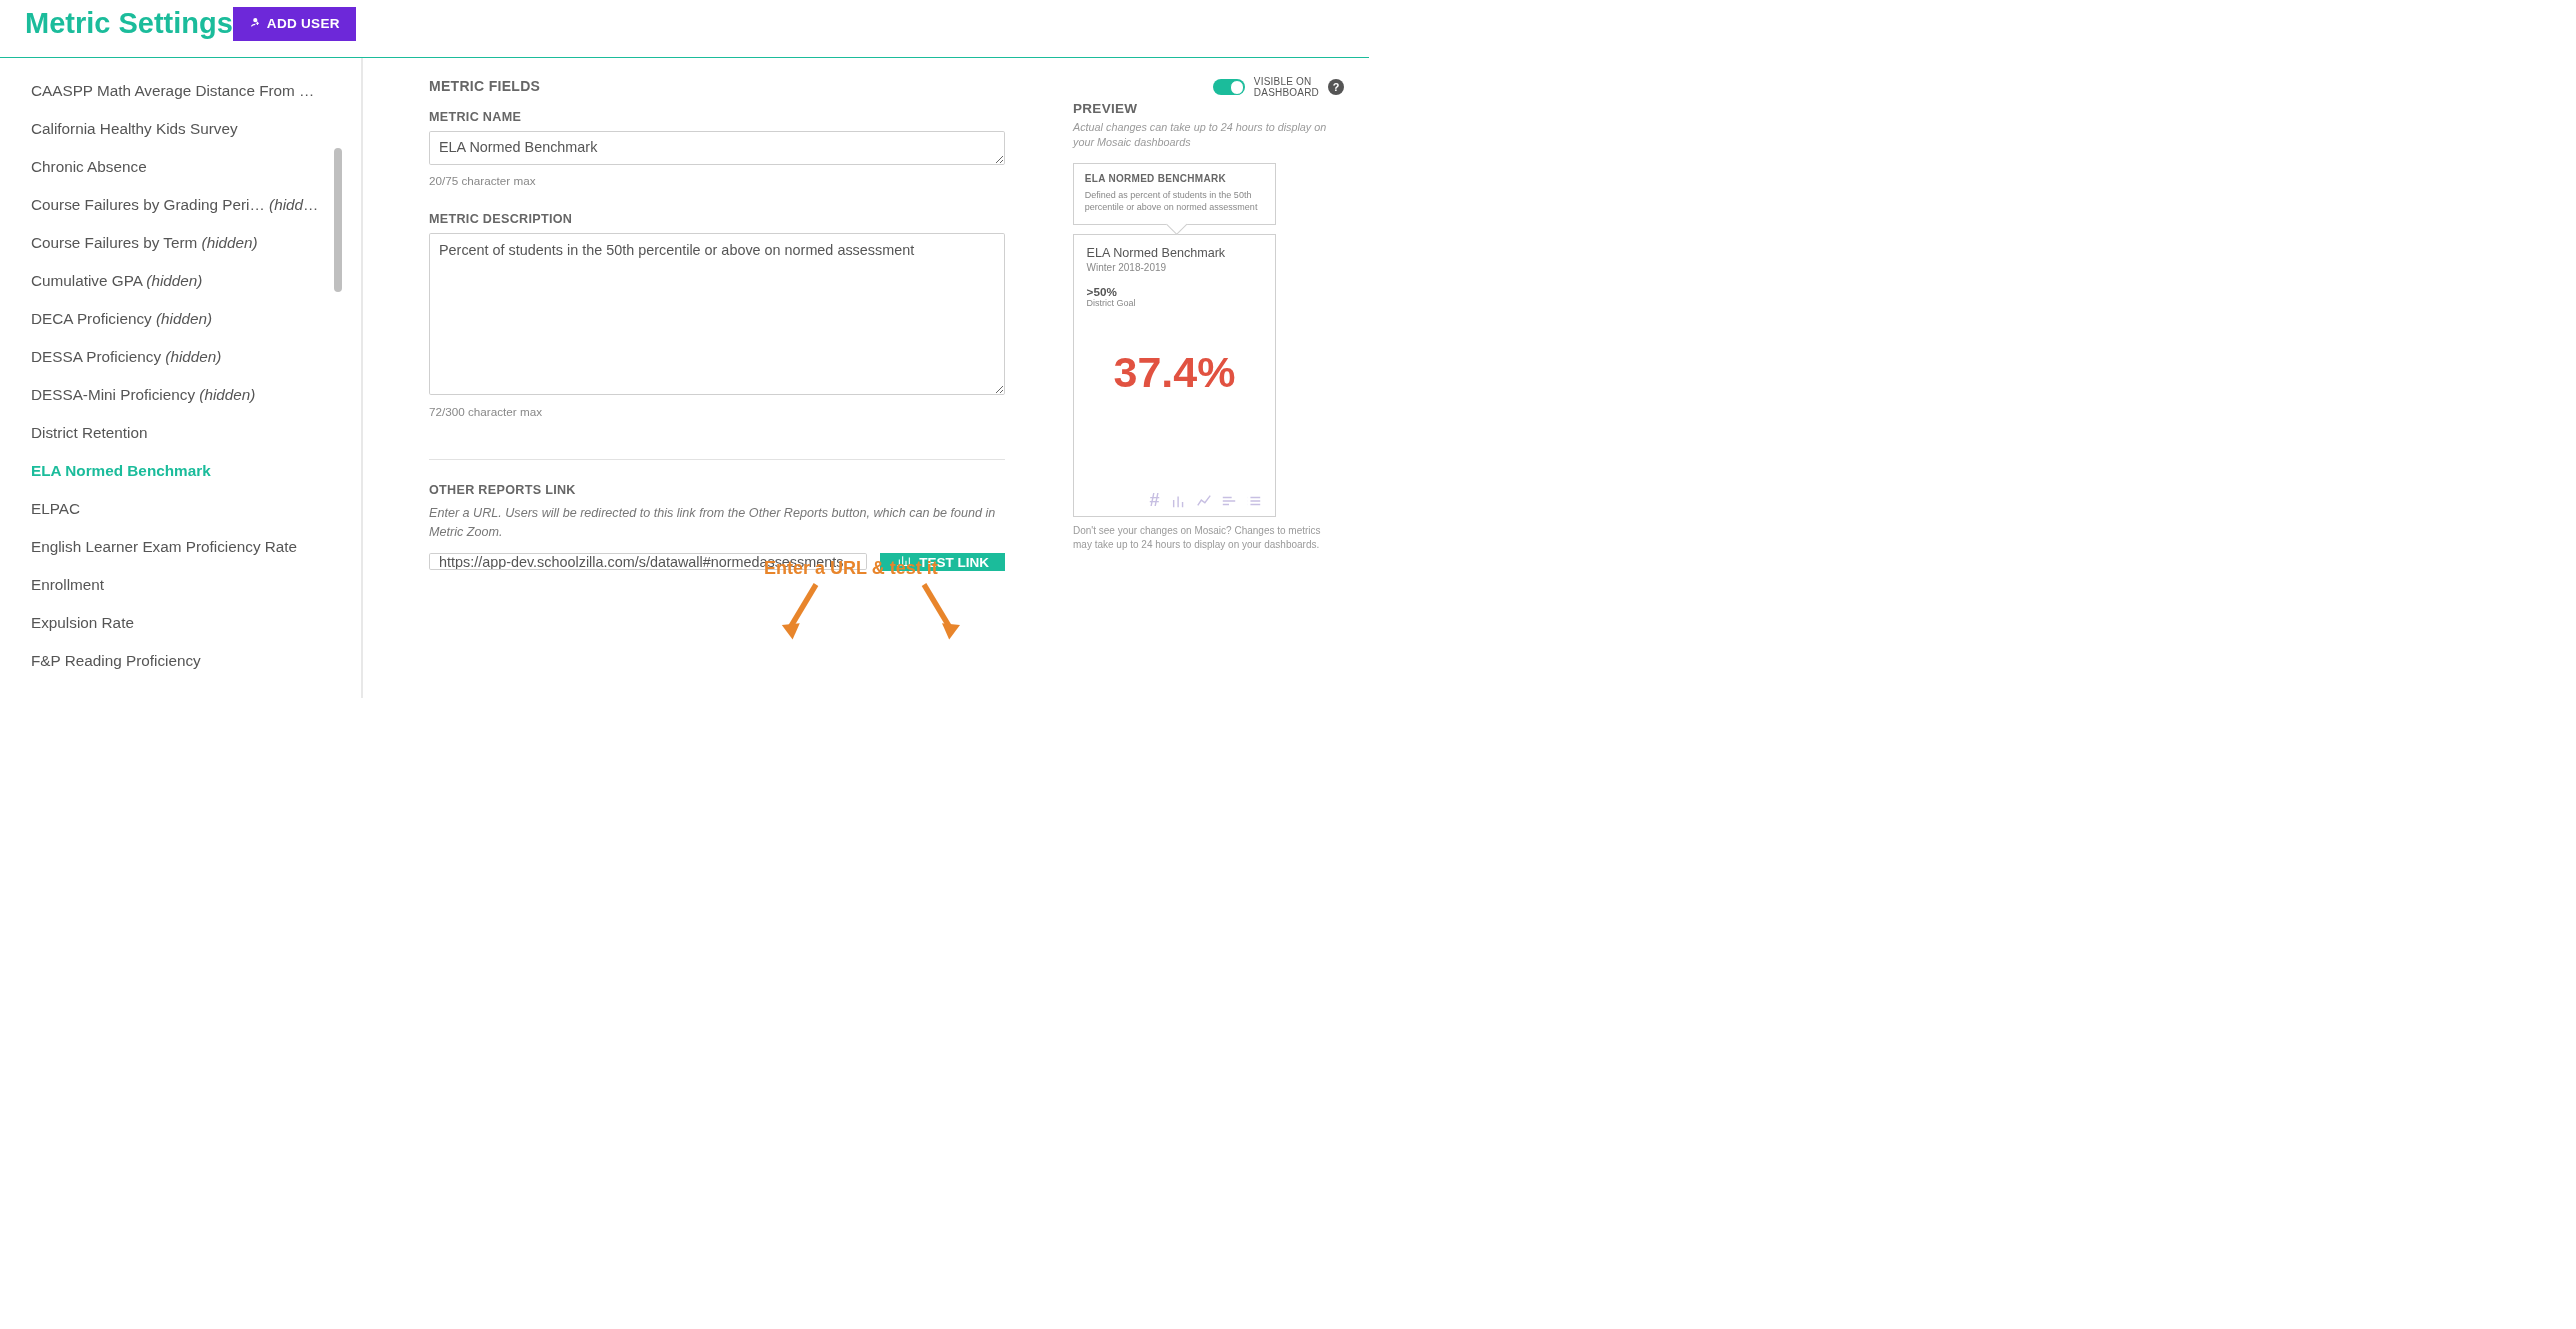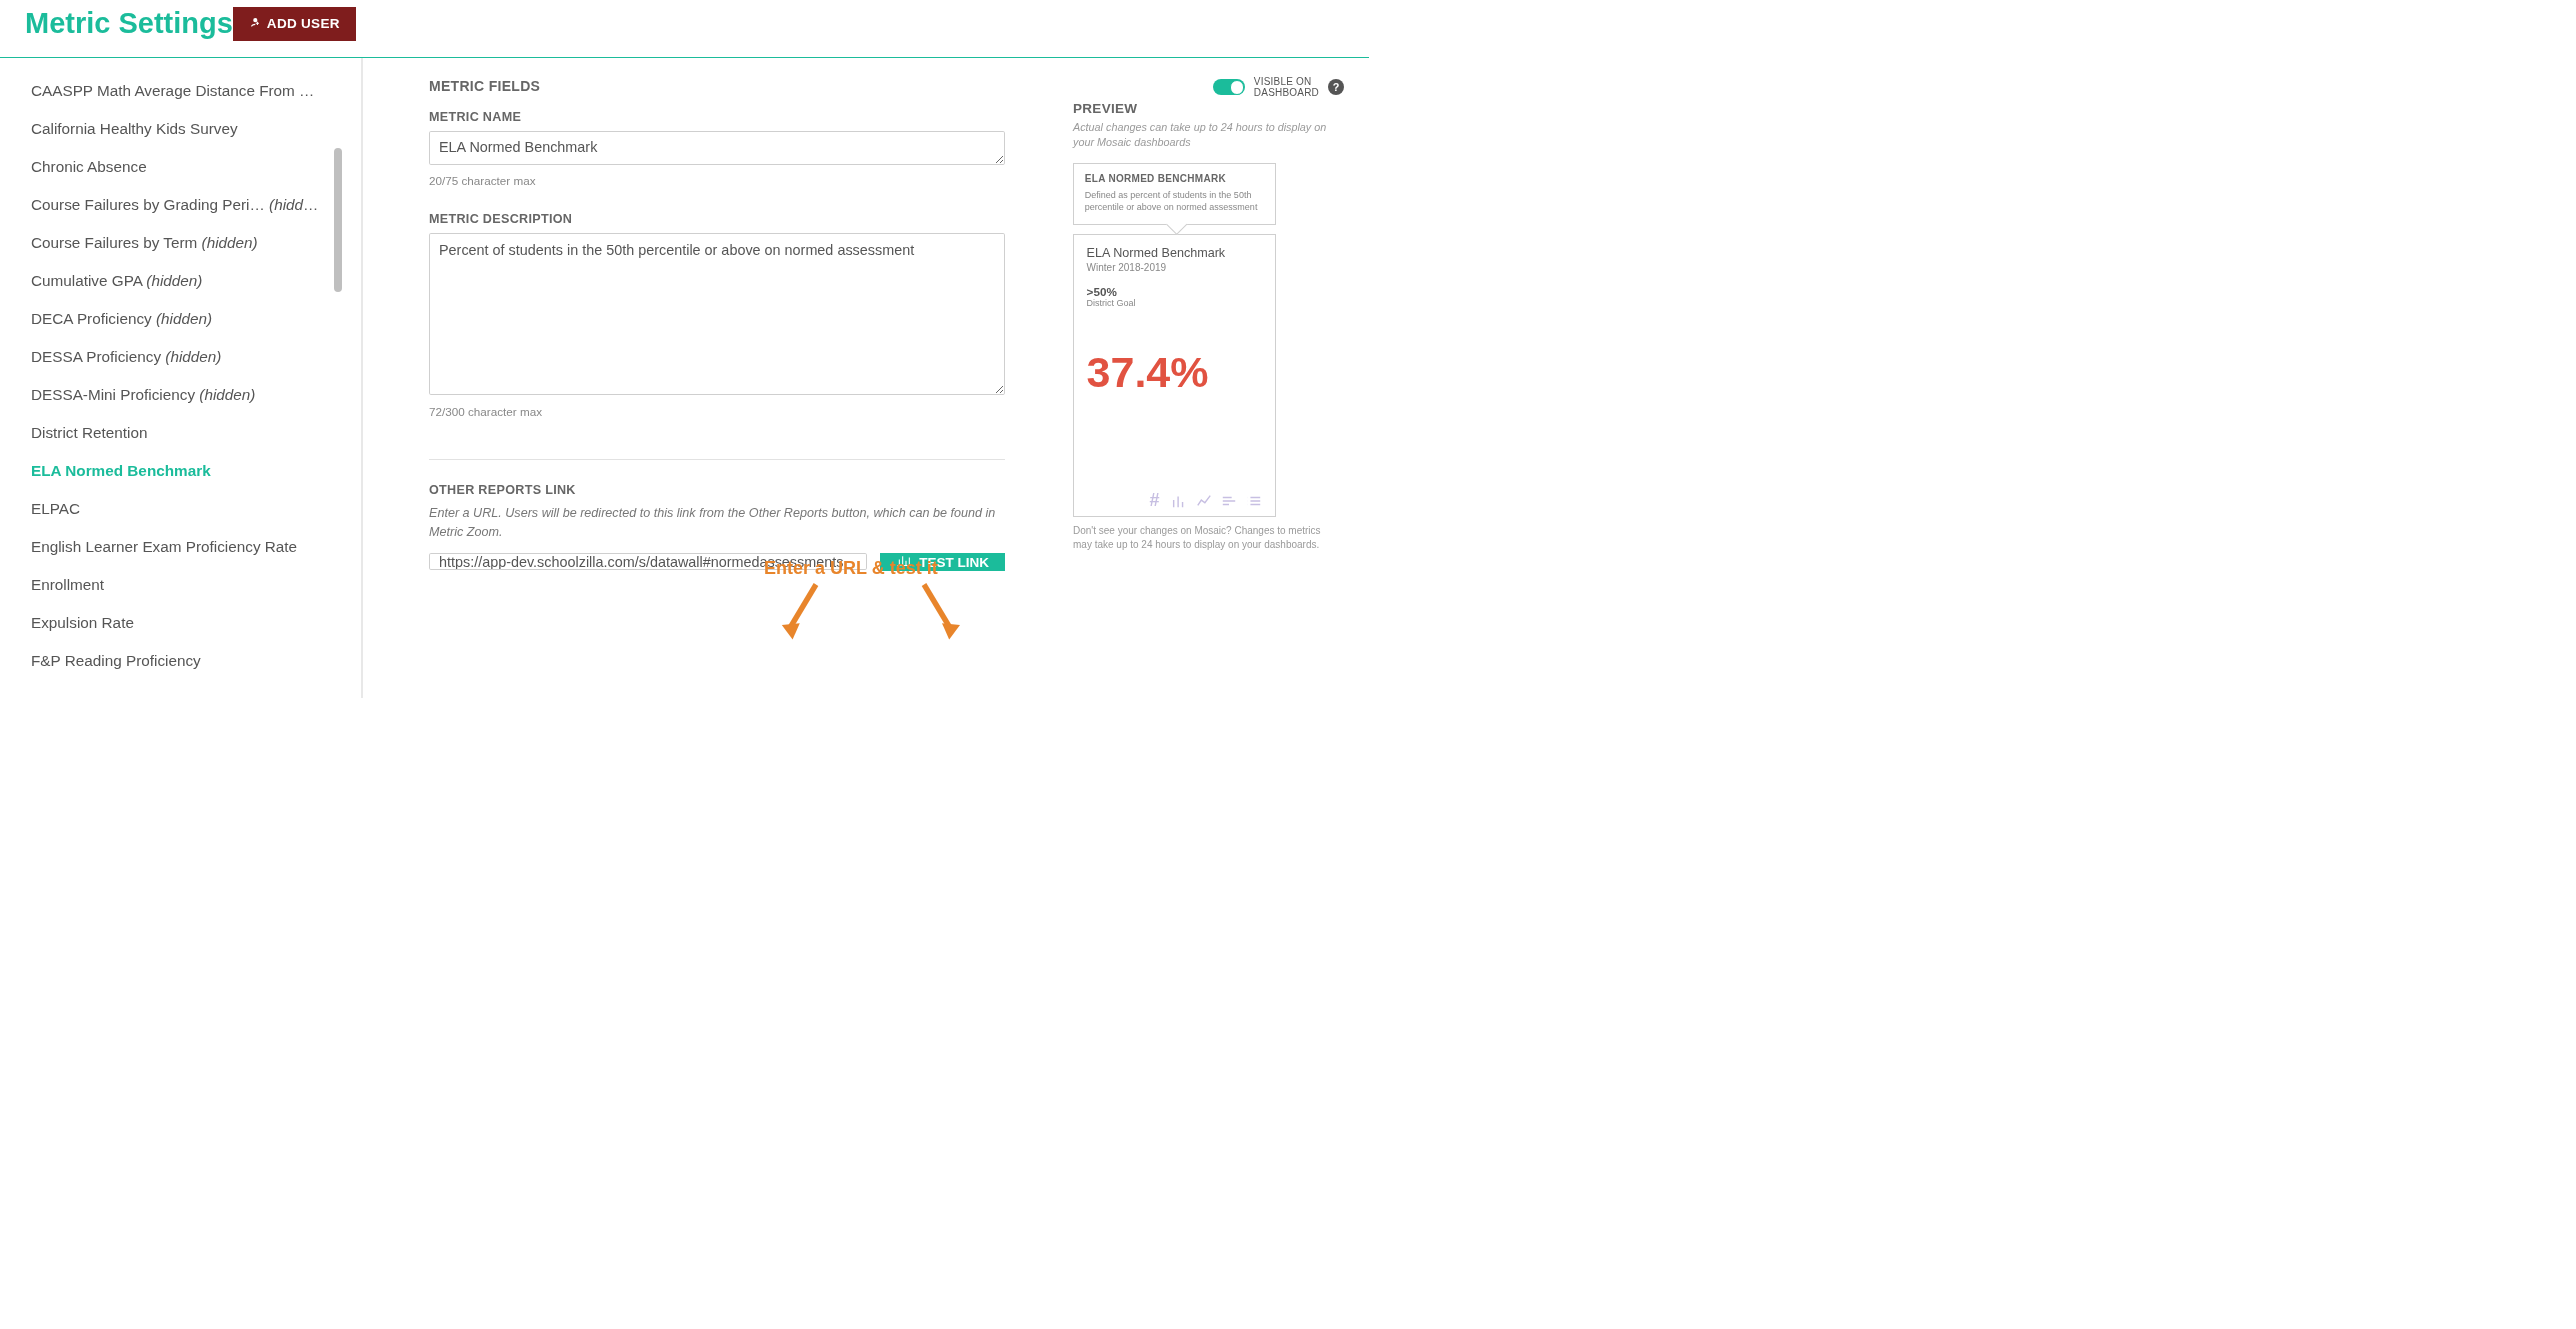--- a/index.html
+++ b/index.html
@@ -14,21 +14,21 @@
   justify-content: flex-start;
   align-items: center;
   padding: 7.2px 25px 16px 25px;
 }
 .page-title {
   color: #1bbc9b;
   font-size: 29px;
   font-weight: 700;
 }
 .add-user-btn {
-  background: #7f1d1d;
+  background: #6d28d9;
   color: #fff;
   border: none;
   padding: 9px 16px;
   font-size: 13.5px;
   font-weight: 700;
   letter-spacing: 0.3px;
   display: inline-flex;
   align-items: center;
   gap: 5.4px;
   cursor: pointer;
@@ -231,20 +231,21 @@
   margin-top: 7.2px;
 }
 .cm-title { font-size: 12.6px; color: #555; margin-bottom: 1.8px; }
 .cm-term { font-size: 10px; color: #888; margin-bottom: 12.6px; }
 .cm-goal-val { font-size: 11.7px; color: #555; font-weight: 600; }
 .cm-goal-lbl { font-size: 9px; color: #888; margin-bottom: 15px; }
 .cm-big {
   color: #e15241;
   font-size: 43px;
   font-weight: 700;
+  text-align: center;
   margin: 25px 0 90px 0;
 }
 .card-icons {
   display: flex;
   justify-content: flex-end;
   gap: 9px;
   padding-top: 5.4px;
 }
 .card-icons .ic { color: #c7bfe2; width: 16px; height: 16px; display: inline-flex; align-items: center; justify-content: center; }
 .card-icons .ic svg { stroke: #c7bfe2; fill: none; stroke-width: 1.6; }

